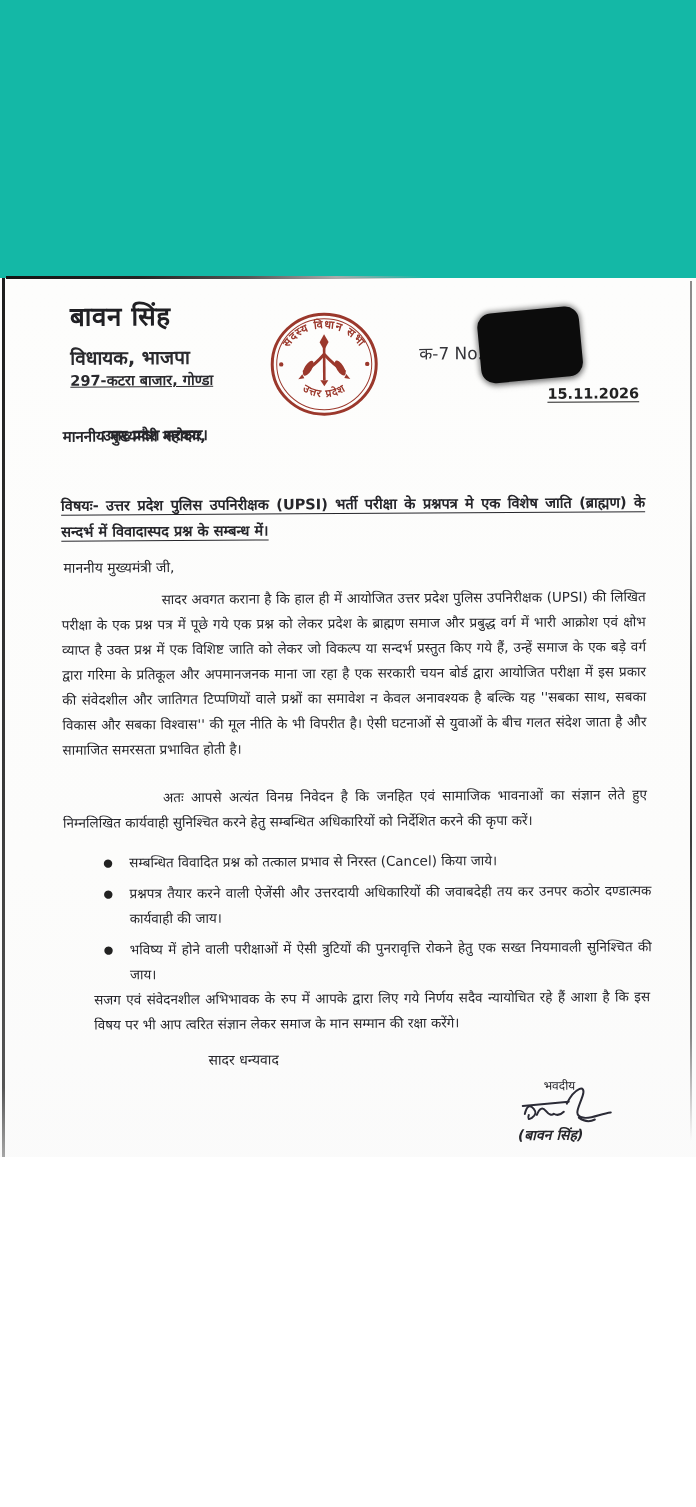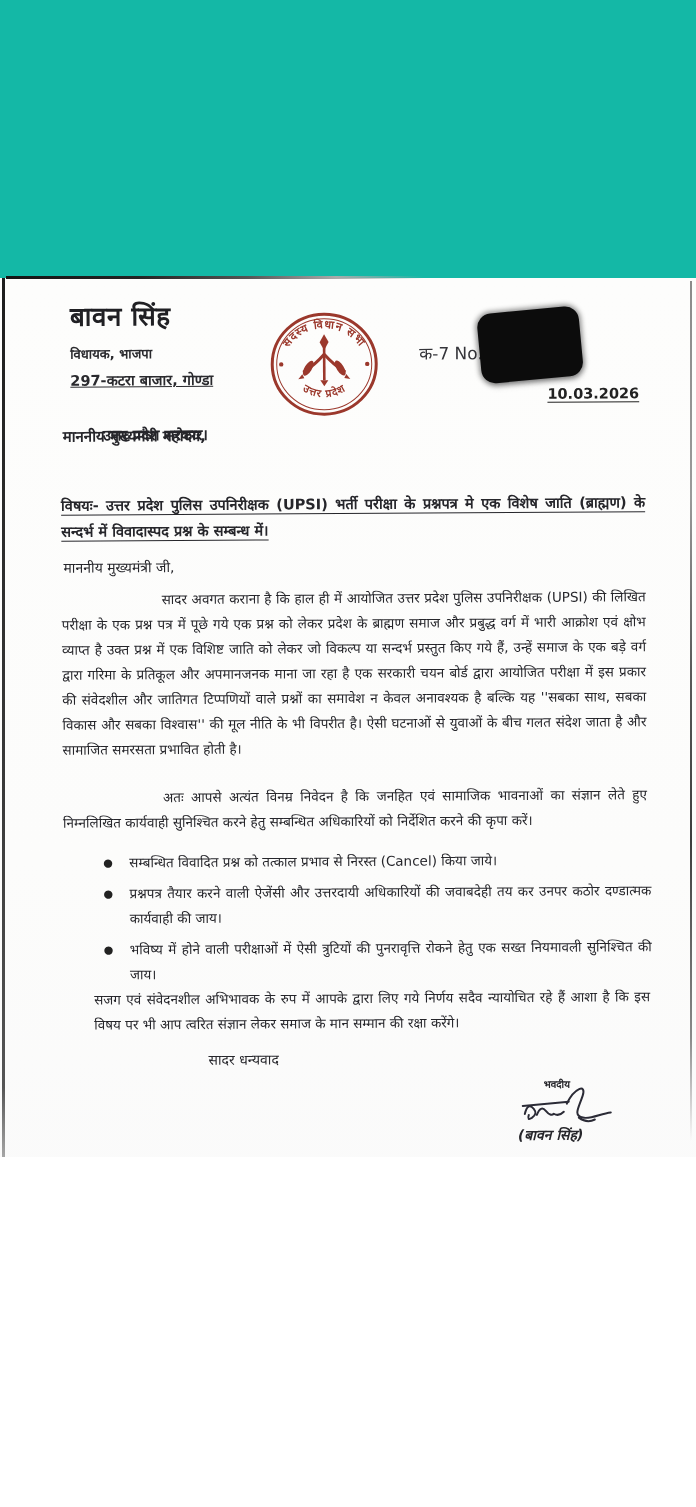--- a/index.html
+++ b/index.html
@@ -29,21 +29,21 @@
   .edge-left{
     left:2px;top:278px;width:3px;height:952px;
     background:linear-gradient(to bottom,#1d1d1d 0%,#3a3a3a 55%,#555 85%,rgba(255,255,255,0) 100%);
   }
   .edge-right{
     left:690px;top:281px;width:2px;height:860px;
     background:linear-gradient(to bottom,#8b8b8b 0%,#9a9a9a 25%,#5a5a5a 45%,#3d3d3d 65%,#8a8a8a 88%,rgba(255,255,255,0) 100%);
   }
   .letter{color:#26262b;}
   .lh-name{left:68px;top:296px;font-size:26px;font-weight:bold;color:#202024;letter-spacing:.5px;}
-  .lh-role{left:68px;top:343px;font-size:13px;font-weight:bold;color:#2a2a2e;}
+  .lh-role{left:68px;top:343px;font-size:19px;font-weight:bold;color:#2a2a2e;}
   .lh-addr{left:68px;top:368px;font-size:14.5px;font-weight:bold;color:#2a2a2e;text-decoration:underline;}
   .seal{left:266px;top:310px;width:112px;height:108px;}
   .ref-no{left:417px;top:342px;font-size:17px;color:#35353a;}
   .redaction{
     left:477px;top:311px;width:102px;height:70px;border-radius:14px;
     background:#0c0c0c;transform:rotate(-5deg);
     box-shadow:0 0 5px 2px rgba(10,10,10,.45);
   }
   .redaction-smear{
     left:484px;top:358px;width:96px;height:26px;border-radius:10px;
@@ -62,21 +62,21 @@
   .salutation{left:60px;top:556px;font-size:14px;}
   .para{font-size:13.5px;line-height:25px;text-align:justify;}
   .para1{left:58px;top:586px;width:584px;text-indent:100px;}
   .para2{left:58px;top:784px;width:584px;text-indent:100px;}
   .bullets{left:98px;top:849px;width:548px;}
   .bullet-row{display:flex;margin-bottom:6px;}
   .bullet-dot{width:26px;font-size:11px;line-height:25px;color:#222;flex:0 0 26px;}
   .bullet-text{font-size:13.5px;line-height:25px;text-align:justify;flex:1;}
   .closing{left:88px;top:986px;width:556px;font-size:13.5px;line-height:25px;text-align:justify;}
   .thanks{left:202px;top:1049px;font-size:14px;}
-  .sig-val{left:537px;top:1078px;font-size:10px;font-weight:bold;}
+  .sig-val{left:537px;top:1078px;font-size:12px;font-weight:normal;}
   .sig-svg{left:510px;top:1085px;width:104px;height:52px;}
   .sig-name{left:511px;top:1126px;font-size:14px;font-weight:bold;font-style:italic;}
   .tilt{transform:rotate(-0.35deg);transform-origin:50% 40%;}
 </style>
 </head>
 <body>
 
 <div class="page">
 
   <div class="abs paper"></div>
@@ -113,21 +113,21 @@
         <ellipse cx="40" cy="58" rx="3.6" ry="8.5" fill="#9b382c" transform="rotate(32 40 58)"></ellipse>
         <ellipse cx="72" cy="58" rx="3.6" ry="8.5" fill="#9b382c" transform="rotate(-32 72 58)"></ellipse>
         <path d="M34 64 L30 69 L36 68 Z" fill="#9b382c"></path>
         <path d="M78 64 L82 69 L76 68 Z" fill="#9b382c"></path>
       </g>
     </svg>
 
     <div class="abs ref-no">क-7 No.</div>
     <div class="abs redaction-smear"></div>
     <div class="abs redaction"></div>
-    <div class="abs date">10.03.2026</div>
+    <div class="abs date">15.11.2026</div>
 
     <div class="abs rcpt1">माननीय मुख्यमंत्री महोदय,</div>
     <div class="abs rcpt2">उत्तर प्रदेश सरकार।</div>
 
     <div class="abs subject">विषयः- उत्तर प्रदेश पुलिस उपनिरीक्षक (UPSI) भर्ती परीक्षा के प्रश्नपत्र मे एक विशेष जाति (ब्राह्मण) के सन्दर्भ में विवादास्पद प्रश्न के सम्बन्ध में।</div>
 
     <div class="abs salutation">माननीय मुख्यमंत्री जी,</div>
 
     <div class="abs para para1">सादर अवगत कराना है कि हाल ही में आयोजित उत्तर प्रदेश पुलिस उपनिरीक्षक (UPSI) की लिखित परीक्षा के एक प्रश्न पत्र में पूछे गये एक प्रश्न को लेकर प्रदेश के ब्राह्मण समाज और प्रबुद्ध वर्ग में भारी आक्रोश एवं क्षोभ व्याप्त है उक्त प्रश्न में एक विशिष्ट जाति को लेकर जो विकल्प या सन्दर्भ प्रस्तुत किए गये हैं, उन्हें समाज के एक बड़े वर्ग द्वारा गरिमा के प्रतिकूल और अपमानजनक माना जा रहा है एक सरकारी चयन बोर्ड द्वारा आयोजित परीक्षा में इस प्रकार की संवेदशील और जातिगत टिप्पणियों वाले प्रश्नों का समावेश न केवल अनावश्यक है बल्कि यह ''सबका साथ, सबका विकास और सबका विश्वास'' की मूल नीति के भी विपरीत है। ऐसी घटनाओं से युवाओं के बीच गलत संदेश जाता है और सामाजित समरसता प्रभावित होती है।</div>
     <div class="abs para para2">अतः आपसे अत्यंत विनम्र निवेदन है कि जनहित एवं सामाजिक भावनाओं का संज्ञान लेते हुए निम्नलिखित कार्यवाही सुनिश्चित करने हेतु सम्बन्धित अधिकारियों को निर्देशित करने की कृपा करें।</div>

